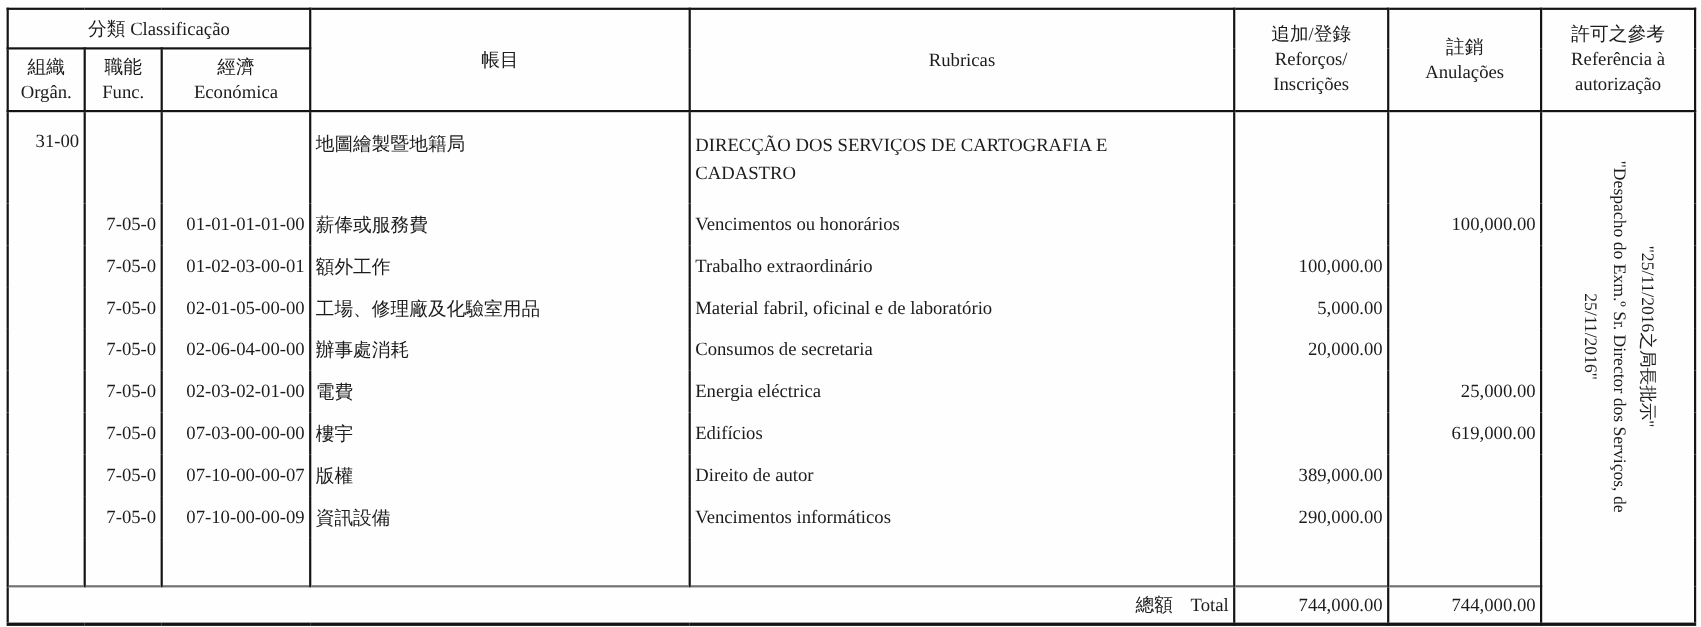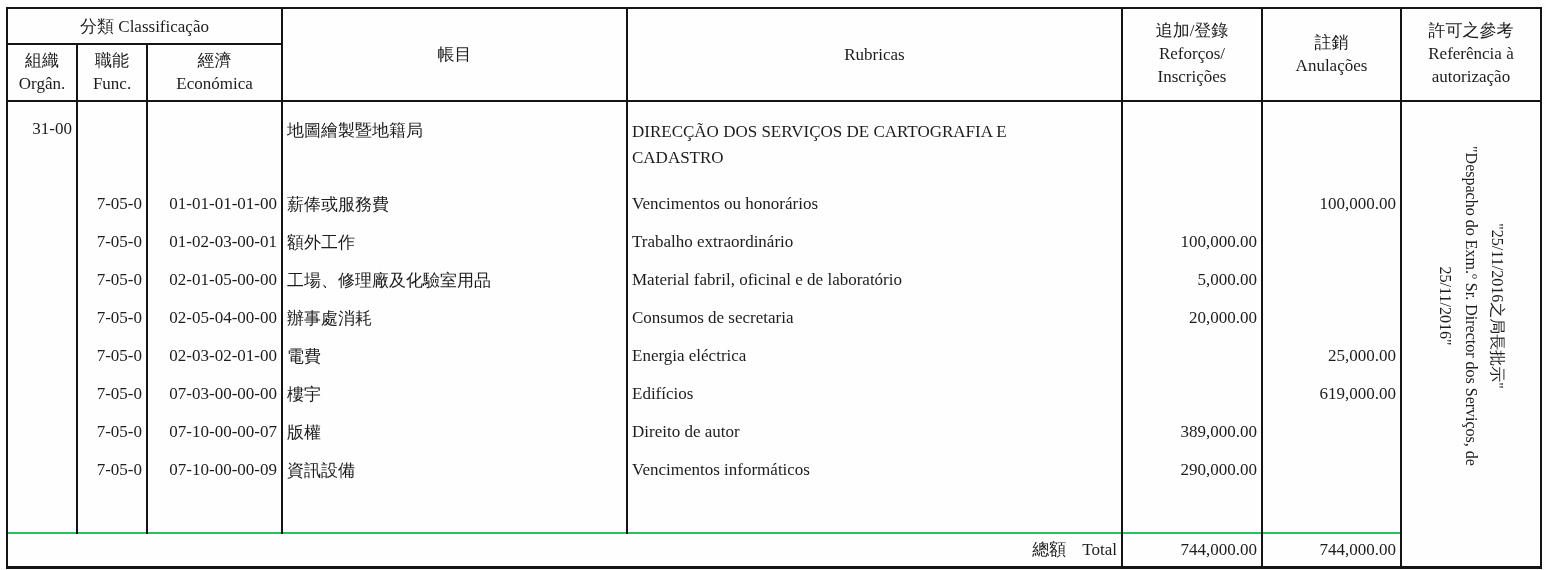--- a/index.html
+++ b/index.html
@@ -51,21 +51,21 @@
   }
   tr.r0 { height: 84px; }
   tr.r0 td { vertical-align: top; padding-top: 17px; }
   tr.r0 td.acct { }
   tr.r0 td.rubr { line-height: 1.5; }
   tr.entry { height: 38px; }
   tr.entry td { vertical-align: middle; }
   tr.spacer { height: 44px; }
   tr.total { height: 34px; }
   tr.total td {
-    border-top: 2px solid #22c55e;
+    border-top: 2px solid #737373;
     vertical-align: middle;
   }
   td.c { text-align: right; }
   td.l { text-align: left; padding-left: 6px; }
   td.num { text-align: right; padding-right: 6px; }
   td.total-label { text-align: right; padding-right: 3px; }
   td.total-label .zh { margin-right: 16px; }
 
   
   td.ref-cell { position: relative; padding: 0; }
@@ -161,21 +161,21 @@
       <td class="c">7-05-0</td>
       <td class="c">02-01-05-00-00</td>
       <td class="l">工場、修理廠及化驗室用品</td>
       <td class="l">Material fabril, oficinal e de laboratório</td>
       <td class="num">5,000.00</td>
       <td class="num"></td>
     </tr>
     <tr class="entry">
       <td class="c"></td>
       <td class="c">7-05-0</td>
-      <td class="c">02-05-04-00-00</td>
+      <td class="c">02-06-04-00-00</td>
       <td class="l">辦事處消耗</td>
       <td class="l">Consumos de secretaria</td>
       <td class="num">20,000.00</td>
       <td class="num"></td>
     </tr>
     <tr class="entry">
       <td class="c"></td>
       <td class="c">7-05-0</td>
       <td class="c">02-03-02-01-00</td>
       <td class="l">電費</td>

